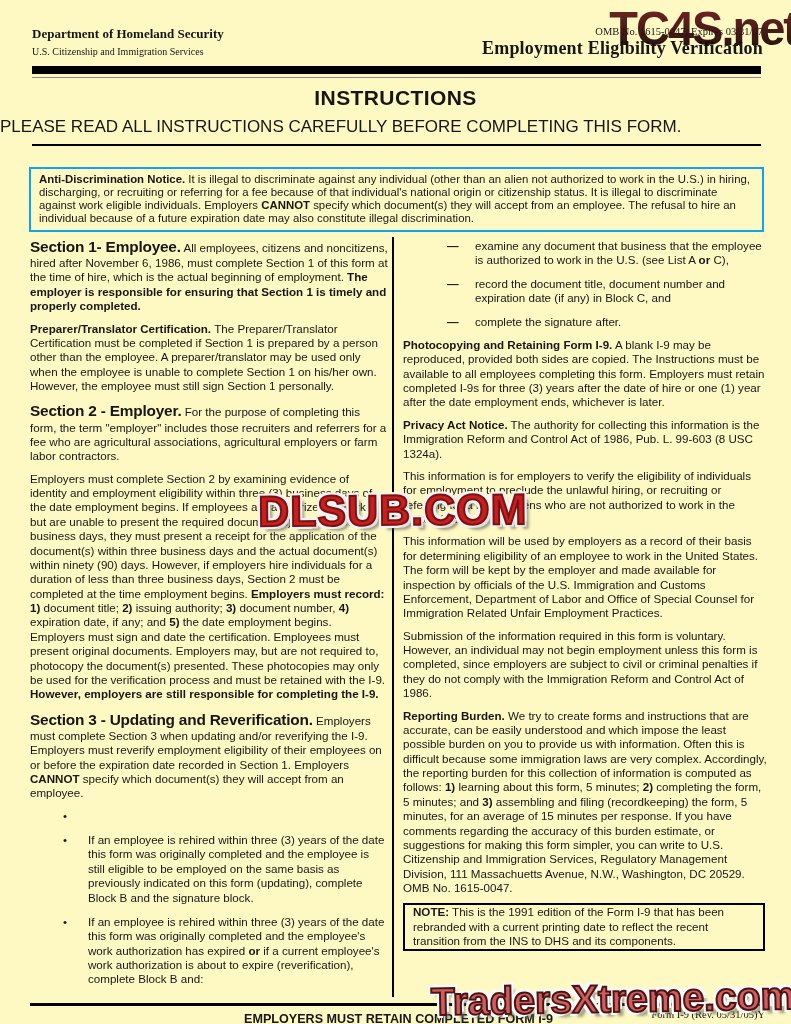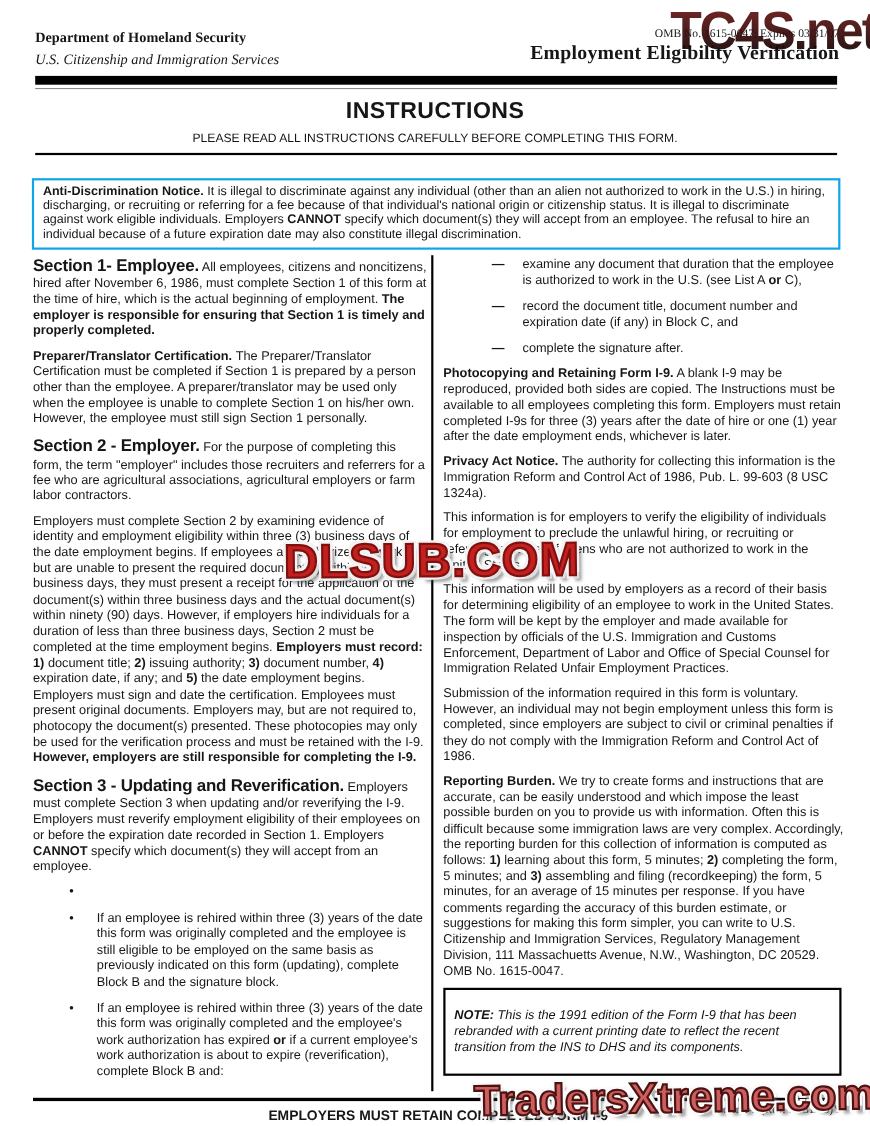--- a/index.html
+++ b/index.html
@@ -1,31 +1,31 @@
 <!DOCTYPE html>
 <html><head>
 <meta charset="utf-8">
 <style>
   html,body{margin:0;padding:0;background:#e8e8e8;}
-  .page{position:relative;width:791px;height:1024px;background:#ffffff;margin:0 auto;
+  .page{position:relative;width:791px;height:1024px;background:#fef9c3;margin:0 auto;
         font-family:"Liberation Sans",sans-serif;color:#161616;overflow:hidden;}
 
   
   .header{display:flex;justify-content:space-between;align-items:flex-start;
           padding:26px 28px 0 32px;font-family:"Liberation Serif",serif;}
   .agency1{font-weight:bold;font-size:13px;}
-  .agency2{font-size:13px;margin-top:4px;font-style:italic;}
+  .agency2{font-size:10px;margin-top:4px;}
   .title-block{text-align:right;}
   .omb{font-size:10.5px;}
   .form-title{font-size:18px;font-weight:bold;margin-top:1px;letter-spacing:.2px;}
 
   .bar{margin:7px 30px 0 32px;height:8px;background:#000;}
   .thinline{margin:3px 30px 0 32px;height:1px;background:#8a8a8a;}
   .instr-title{text-align:center;font-weight:bold;font-size:21px;margin-top:8px;letter-spacing:.4px;}
-  .instr-sub{text-align:center;font-size:11px;margin-top:7px;}
+  .instr-sub{text-align:left;font-size:17px;margin-top:7px;}
   .rule{margin:7px 30px 0 32px;border:none;border-top:2px solid #000;}
 
   
   .notice-box{margin:21px 27px 0 29px;border:2px solid #0ea5e9;padding:4px 8px 5px;
               font-size:11.4px;line-height:1.14;}
 
   
   .columns{display:flex;margin:5px 24px 0 30px;}
   .col-left{width:362px;padding-right:4px;box-sizing:border-box;}
   .divider{width:2px;background:#000;flex:0 0 2px;}
@@ -33,21 +33,21 @@
 
   .para{margin:0 0 8px;font-size:11.6px;line-height:1.24;}
   .sec{font-size:15.4px;font-weight:bold;letter-spacing:-.2px;}
 
   .bullet{display:flex;margin:2px 0 10px;font-size:11.6px;line-height:1.24;}
   .bullet .marker{flex:0 0 25px;margin-left:33px;text-align:left;}
   .bullet .btext{flex:1;}
   .dash .marker{flex:0 0 28px;margin-left:44px;font-weight:bold;}
   .dash{margin-bottom:9px;}
 
-  .note-box{border:2px solid #000;padding:16px 8px;margin-top:8px;margin-right:2px;font-style:italic;}
+  .note-box{border:2px solid #000;padding:0 8px;margin-top:8px;margin-right:2px;}
   .note-box .para{margin:0;}
 
   
   .footer{position:relative;margin:6px 24px 0 30px;border-top:3px solid #000;padding-top:4px;}
   .footer-center{text-align:center;font-weight:bold;font-size:12.6px;line-height:1.45;}
   .form-rev{position:absolute;right:2px;top:3px;font-family:"Liberation Serif",serif;font-size:10.5px;}
 
   
   .wm{position:absolute;font-weight:900;white-space:nowrap;pointer-events:none;}
   .wm-top{top:0px;right:-6px;font-size:47px;letter-spacing:-2px;
@@ -114,21 +114,21 @@
         <span class="marker">•</span>
         <span class="btext"><span>If an employee is rehired within three (3) years of the date this form was originally completed and the employee's work authorization has expired </span><b>or</b><span> if a  current employee's work authorization is about to expire (reverification), complete Block B and:</span></span>
       </div>
     </div>
 
     <div class="divider"></div>
 
     <div class="col-right">
       <div class="bullet dash">
         <span class="marker">—</span>
-        <span class="btext"><span>examine any document that duration that the employee is authorized to work in the U.S. (see List A </span><b>or</b><span> C),</span></span>
+        <span class="btext"><span>examine any document that business that the employee is authorized to work in the U.S. (see List A </span><b>or</b><span> C),</span></span>
       </div>
       <div class="bullet dash">
         <span class="marker">—</span>
         <span class="btext"><span>record the document title, document number and expiration date (if any) in Block C, and</span></span>
       </div>
       <div class="bullet dash">
         <span class="marker">—</span>
         <span class="btext"><span>complete the signature after.</span></span>
       </div>
 

